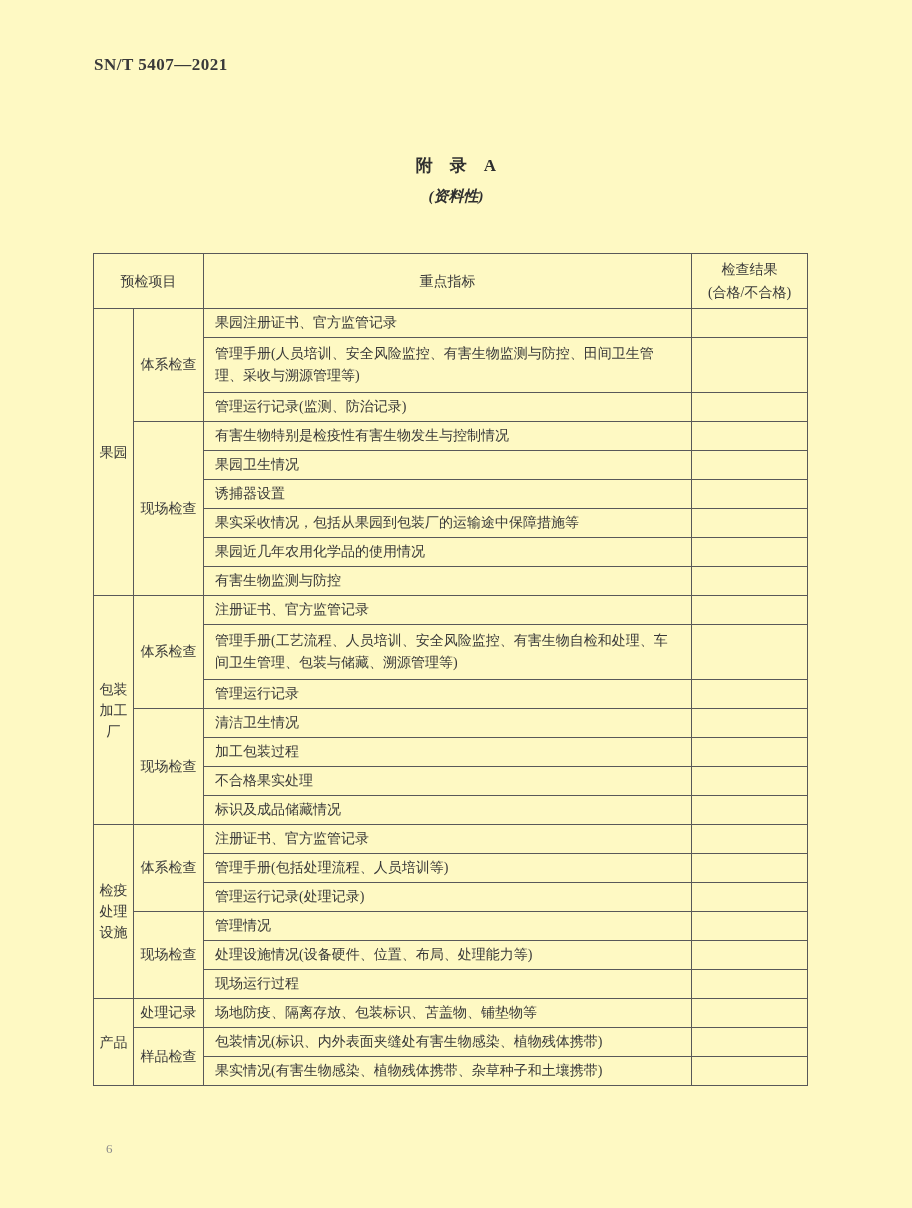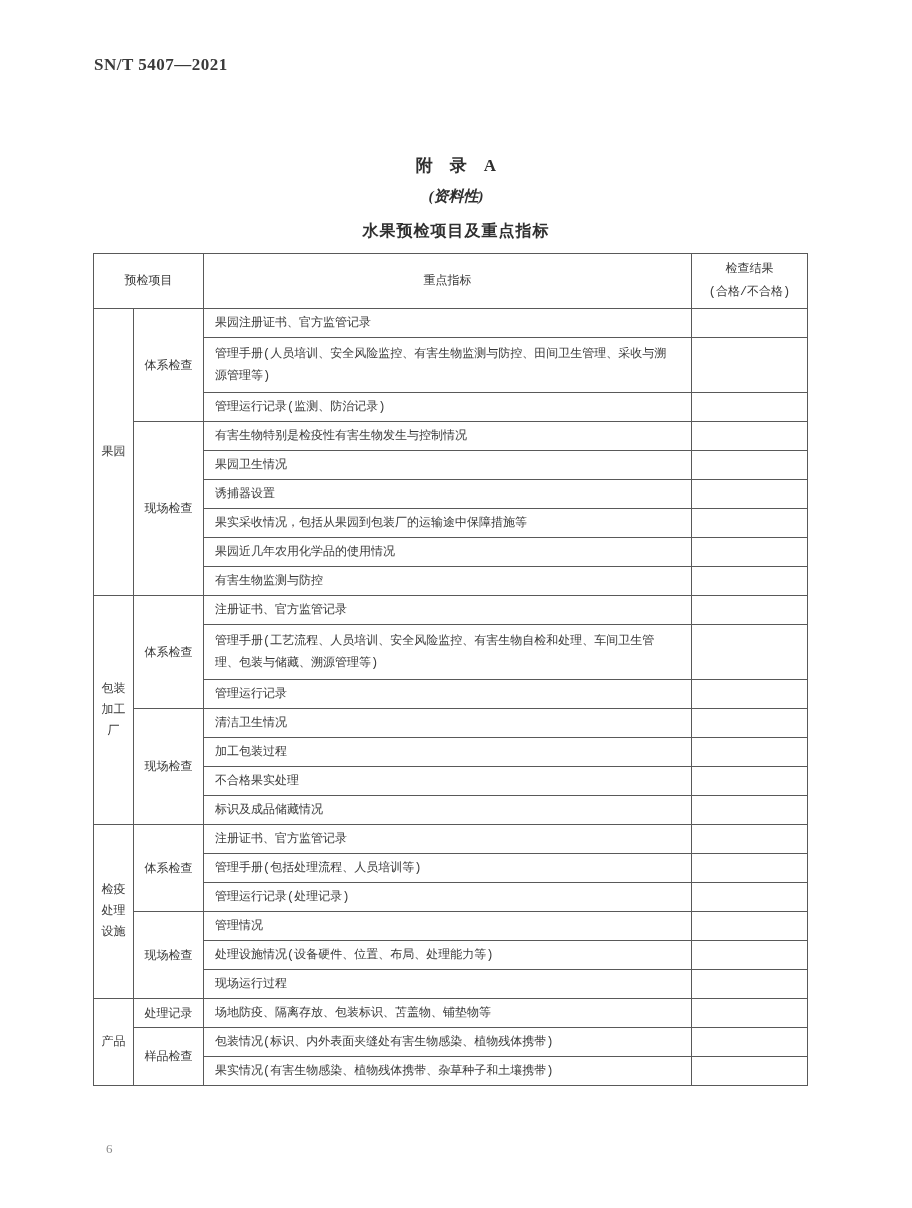--- a/index.html
+++ b/index.html
@@ -1,34 +1,34 @@
 <!DOCTYPE html>
 <html><head>
 <meta charset="utf-8">
 <style>
   * { margin:0; padding:0; box-sizing:border-box; }
   html,body { background:#d9d9d9; }
   .page {
     width:912px; height:1208px; margin:0 auto; position:relative;
-    background:#ffffff;
+    background:#fef9c3;
     font-family:"Liberation Serif","DejaVu Serif",serif;
     color:#333;
   }
   .doc-number {
     position:absolute; left:94px; top:55px;
     font-size:17px; font-weight:bold; letter-spacing:0.5px; color:#3a3a3a;
   }
   .title-block { position:absolute; left:0; top:134px; width:100%; text-align:center; color:#2f2f2f; }
   .t1 { font-size:17px; font-weight:bold; margin-bottom:10px;margin-top:20px; }
   .t2 { font-size:15px; font-weight:bold; margin-bottom:15px;font-style:italic; }
   .t3 { font-size:16px; font-weight:bold; letter-spacing:1px; }
   .main-table {
     position:absolute; left:93px; top:253px; width:714px;
     border-collapse:collapse; table-layout:fixed;
-    font-size:12px; color:#3a3a3a;font-family:Liberation Mono, monospace;
+    font-size:14px; color:#3a3a3a;
   }
   .main-table th, .main-table td {
     border:1px solid #595959; font-weight:normal; vertical-align:middle;
   }
   .main-table th { height:55px; text-align:center; line-height:23px; padding:2px; }
   .main-table td { height:28px; }
   tr.tall td.ind { height:55px; }
   td.cat { text-align:center; padding:2px 3px; line-height:21px; }
   td.grp { text-align:center; padding:2px 3px; }
   td.ind { text-align:left; padding:3px 16px 3px 11px; line-height:22px; }
@@ -38,21 +38,20 @@
 </head>
 <body>
 
 <div class="page">
 
   <div class="doc-number">SN/T 5407—2021</div>
 
   <div class="title-block">
     <div class="t1">附　录　A</div>
     <div class="t2">(资料性)</div>
-    <div class="t3">水果预检项目及重点指标</div>
   </div>
 
   <table class="main-table">
     <colgroup>
         <col style="width:40px">
         <col style="width:70px">
         <col style="width:488px">
         <col style="width:116px">
       </colgroup>
 

